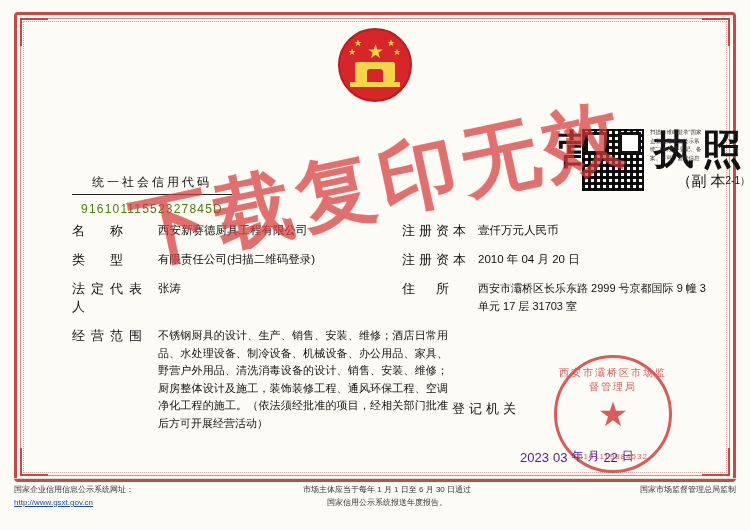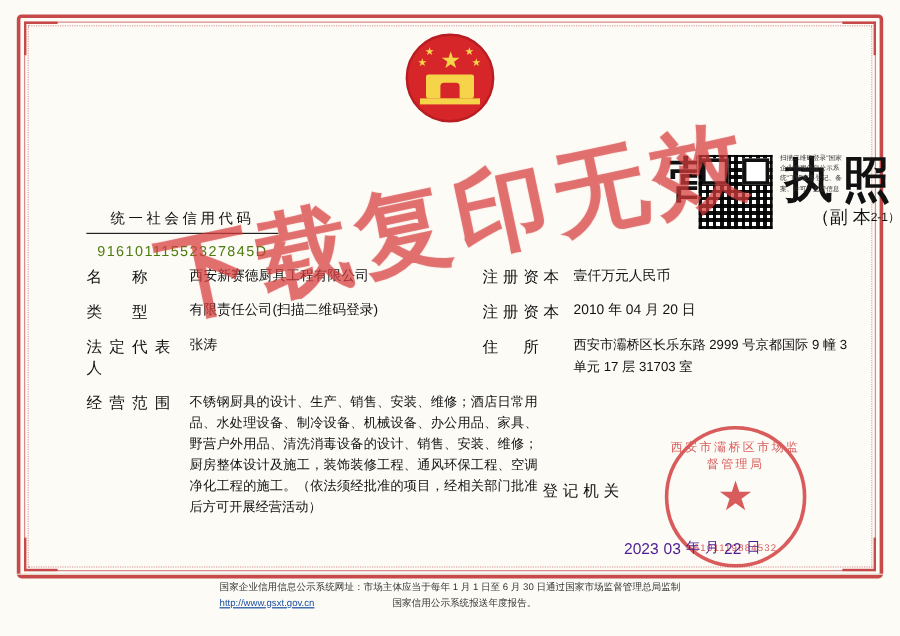--- a/index.html
+++ b/index.html
@@ -332,21 +332,21 @@
     position: absolute;
     left: 14px;
     right: 14px;
     bottom: 6px;
     height: 40px;
     font-size: 8px;
     color: #333;
     border-top: 1px solid #e3d8c8;
     padding-top: 5px;
     display: flex;
-    justify-content: center;
+    justify-content: space-between;
   }
   .footer-col { line-height: 1.6; }
   .footer-col.center { text-align: center; }
   .footer-col.right { text-align: right; }
   .footer-link { color: #1a4fa0; text-decoration: underline; }
 </style>
 </head>
 <body>
 
 <div class="page">

